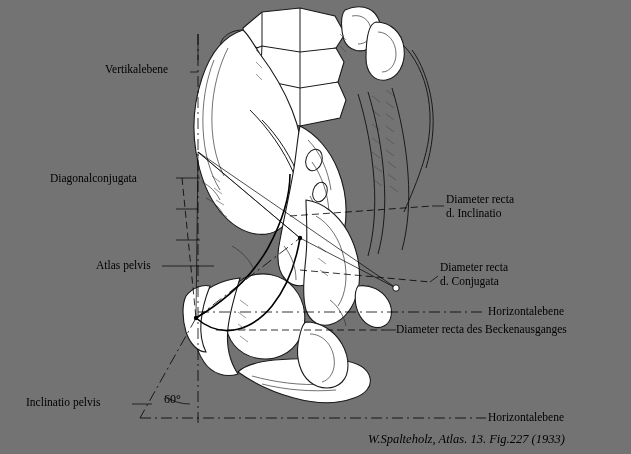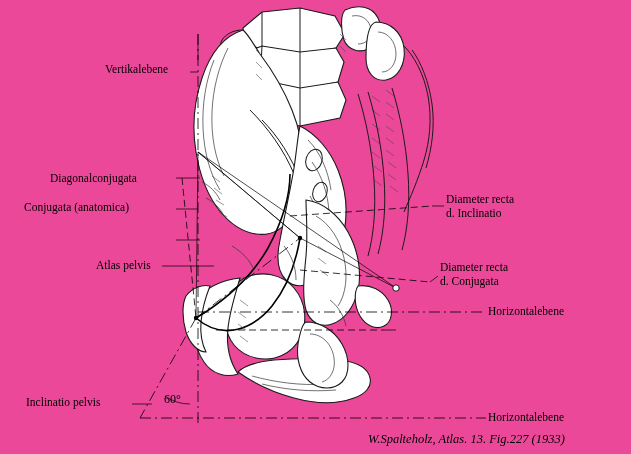--- a/index.html
+++ b/index.html
@@ -7,21 +7,21 @@
     padding: 0;
     background: #ffffff;
   }
   body {
     font-family: "Liberation Serif", serif;
   }
   #figure {
     position: relative;
     width: 631px;
     height: 454px;
-    background: #ec4899;
+    background: #737373;
     overflow: hidden;
   }
   #figure svg.layer {
     position: absolute;
     left: 0;
     top: 0;
     width: 631px;
     height: 454px;
   }
   .lbl {
@@ -182,39 +182,39 @@
 
     <path class="leader" d="M432,206 L444,206"></path>
     <path class="leader" d="M430,282 L438,276"></path>
     <path class="leader" d="M384,330 L396,330"></path>
   </svg>
 
   <div class="lbl" style="left:105px; top:63px;">Vertikalebene</div>
 
   <div class="lbl" style="left:50px; top:172px;">Diagonalconjugata</div>
 
-  <div class="lbl" style="left:24px; top:201px;">Conjugata (anatomica)</div>
 
 
   <div class="lbl" style="left:96px; top:259px;">Atlas pelvis</div>
 
   <div class="lbl" style="left:26px; top:396px;">Inclinatio pelvis</div>
 
   <div class="lbl two-line" style="left:446px; top:193px;">
     <div>Diameter recta</div>
     <div>d. Inclinatio</div>
   </div>
 
   <div class="lbl two-line" style="left:440px; top:261px;">
     <div>Diameter recta</div>
     <div>d. Conjugata</div>
   </div>
 
   <div class="lbl" style="left:488px; top:305px;">Horizontalebene</div>
 
+  <div class="lbl" style="left:396px; top:323px;">Diameter recta des Beckenausganges</div>
 
   <div class="lbl" style="left:488px; top:411px;">Horizontalebene</div>
 
   <div class="angle-lbl" style="left:156px; top:392px;">60°</div>
 
   <div class="credit" style="left:368px; top:432px;">W.Spalteholz, Atlas. 13. Fig.227 (1933)</div>
 
 </div>
 
 </body></html>

